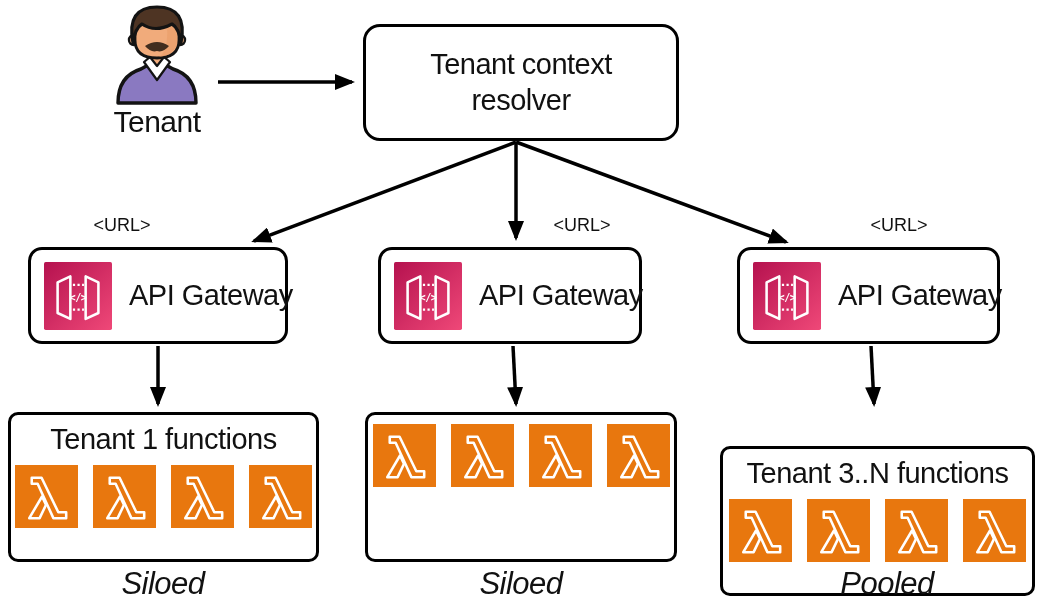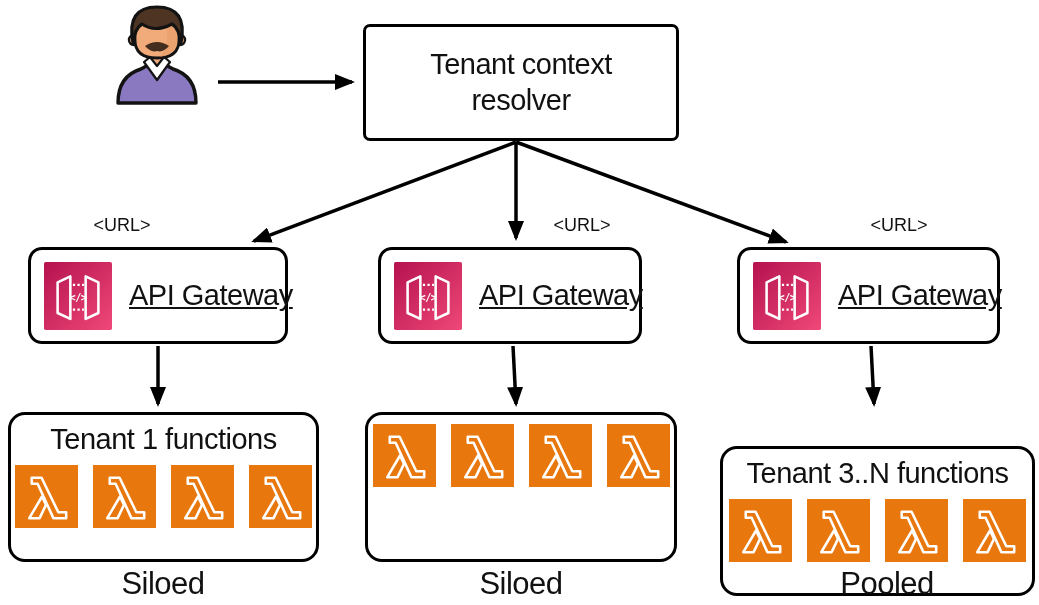--- a/index.html
+++ b/index.html
@@ -9,46 +9,46 @@
     position:relative; width:1039px; height:605px; background:#fff;
     overflow:hidden; letter-spacing:-0.5px;
   }
   .arrows { position:absolute; left:0; top:0; width:1039px; height:605px; pointer-events:none; }
 
   .actor-icon { position:absolute; left:103px; top:0; width:108px; height:106px; }
   .actor-label { position:absolute; left:77px; top:105px; width:160px; text-align:center; font-size:30px; }
 
   .box { position:absolute; background:#fff; border:3.5px solid #000; }
   .resolver {
-    left:363px; top:24px; width:316px; height:117px; border-radius:7px;
+    left:363px; top:24px; width:316px; height:117px; border-radius:17px;
     display:flex; align-items:center; justify-content:center; text-align:center;
     font-size:29px; line-height:1.22; padding:0 20px;
   }
 
   .url { position:absolute; top:215px; height:28px; text-align:center; font-size:18px; letter-spacing:0; }
   .url.b0 { left:42px;  width:160px; }
   .url.b1 { left:502px; width:160px; }
   .url.b2 { left:819px; width:160px; }
 
   .gw { top:247px; height:97px; border-radius:14px; display:flex; align-items:center; }
   .gw.b0 { left:28px;  width:260px; }
   .gw.b1 { left:378px; width:264px; }
   .gw.b2 { left:737px; width:263px; }
   .gw-icon { width:68px; height:68px; margin-left:13px; flex:0 0 auto; display:block; }
-  .gw-label { font-size:29px; margin-left:17px; white-space:nowrap;text-decoration:underline; }
-
-  .fn { top:412px; height:150px; border-radius:17px; }
+  .gw-label { font-size:29px; margin-left:17px; white-space:nowrap; }
+
+  .fn { top:412px; height:150px; border-radius:10px; }
   .fn.b0 { left:8px;   width:311px; }
   .fn.b1 { left:365px; width:312px; }
   .fn.b2 { left:720px; width:315px;margin-top:34px; }
   .fn-title { text-align:center; font-size:29px; margin-top:8px; }
   .lambda-row { display:flex; justify-content:center; gap:15px; margin-top:9px; }
   .lambda-row svg { width:63px; height:63px; display:block; }
 
-  .mode { position:absolute; top:566px; height:38px; width:200px; text-align:center; font-size:31px; }
+  .mode { position:absolute; top:566px; height:38px; width:200px; text-align:center; font-size:31px;font-style:italic; }
   .mode.b0 { left:63px; }
   .mode.b1 { left:421px; }
   .mode.b2 { left:787px; }
 </style>
 </head>
 <body>
 
 <div class="canvas">
 
   <svg class="arrows">
@@ -72,20 +72,21 @@
     <path d="M15 103 Q15 76 38 69 L47 64 Q54 72 61 64 L70 69 Q93 76 93 103 Z" stroke="#131313" stroke-width="3.4" stroke-linejoin="round" fill="#8A79C1"></path>
     <path d="M45 50 H63 V66 Q54 75 45 66 Z" stroke="#131313" stroke-width="2.4" fill="#F1AB7B"></path>
     <path d="M41 62 L54 80 L67 62 L61 57 L54 66 L47 57 Z" fill="#fff" stroke="#131313" stroke-width="2.2" stroke-linejoin="round"></path>
     <circle cx="31" cy="40" r="5" stroke="#131313" stroke-width="2.4" fill="#F1AB7B"></circle>
     <circle cx="77" cy="40" r="5" stroke="#131313" stroke-width="2.4" fill="#F1AB7B"></circle>
     <path d="M32 30 Q32 11 54 11 Q76 11 76 30 V40 Q76 58 54 58 Q32 58 32 40 Z" stroke="#131313" stroke-width="2.8" fill="#F1AB7B"></path>
     <path d="M54 14 Q66 22 64 38 Q64 52 56 57 Q70 56 74 44 L74 28 Q70 14 54 14 Z" fill="#E79A66" opacity="0.55"></path>
     <path d="M30 43 Q23 7 54 7 Q85 7 78 43 Q76 28 69 24 Q52 33 39 24 Q32 28 30 43 Z" stroke="#131313" stroke-width="3.2" stroke-linejoin="round" fill="#4E3423"></path>
     <path d="M42 46 Q54 38 66 46 Q60 53 54 51 Q48 53 42 46 Z" fill="#422D1E"></path>
   </svg>
+  <div class="actor-label">Tenant</div>
 
   <div class="box resolver">
     <span>Tenant context resolver</span>
   </div>
 
   <div class="url b0">&lt;URL&gt;</div>
   <div class="url b1">&lt;URL&gt;</div>
   <div class="url b2">&lt;URL&gt;</div>
 
   <div class="box gw b0">

